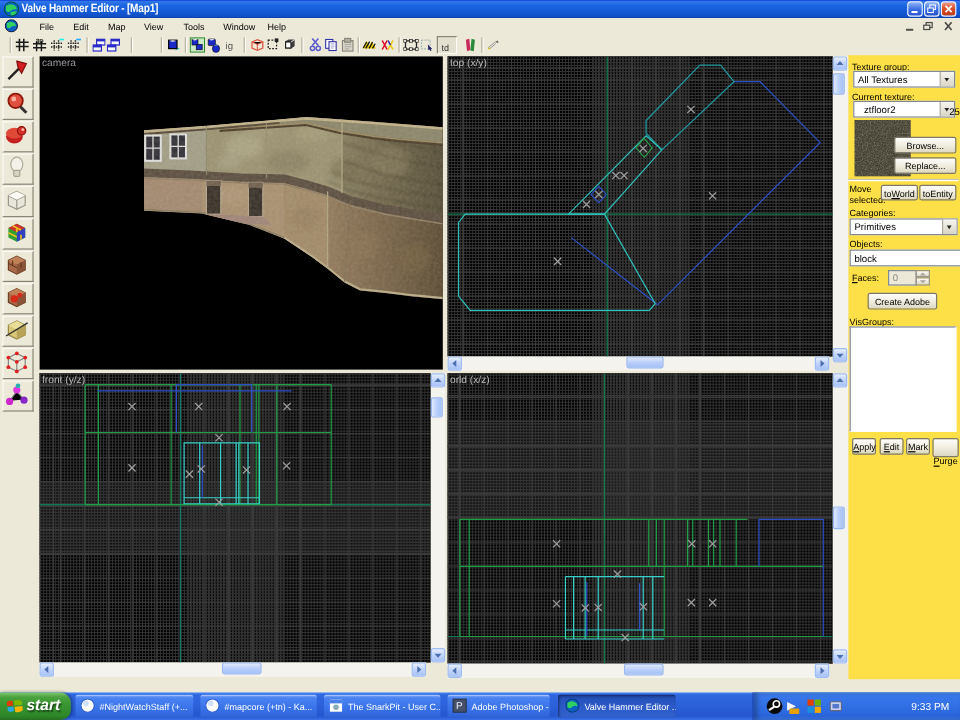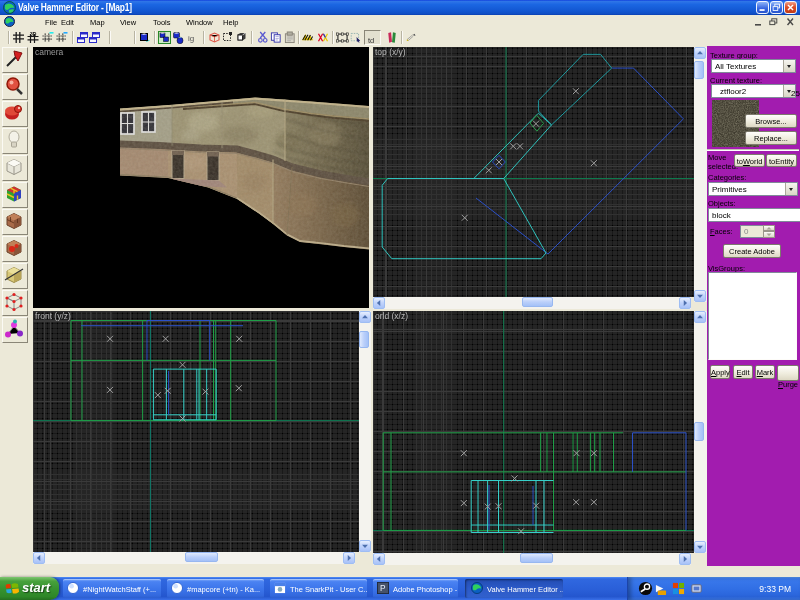--- a/index.html
+++ b/index.html
@@ -62,21 +62,21 @@
 
 
 .sb { position:absolute; background:#f4f3ee; }
 .sbtn { position:absolute; width:12px; height:12px; border-radius:2px;
   background:linear-gradient(180deg,#e7effe,#c3d5fb 45%,#a8c2f8); border:1px solid #9ebdf3; }
 .sthumb { position:absolute; width:10px; border-radius:2px; background:linear-gradient(90deg,#dfe9fd,#bacffa 50%,#a4c1f7); border:1px solid #97b7f0; }
 .sthumbh { position:absolute; height:10px; border-radius:2px; background:linear-gradient(180deg,#dfe9fd,#bacffa 50%,#a4c1f7); border:1px solid #97b7f0; }
 .arr { position:absolute; left:0; top:0; width:100%; height:100%; }
 
 
-#rpanel { position:absolute; left:707px; top:46px; width:93px; height:520px; background:#a21caf; font-size:7.5px; color:#000; }
+#rpanel { position:absolute; left:707px; top:46px; width:93px; height:520px; background:#fde047; font-size:7.5px; color:#000; }
 .rlabel { position:absolute; white-space:nowrap; }
 .combo { position:absolute; height:14px; background:#fff; border:1px solid #808a99; font-size:8px; }
 .combo .ctext { position:absolute; left:3px; top:2px; }
 .combo .cbtn { position:absolute; right:0; top:0; width:12px; height:100%;
   background:linear-gradient(180deg,#f6f5f0,#d9d5c5); border-left:1px solid #aaa69a; }
 .cbtn:after { content:""; position:absolute; left:3px; top:5px; border:2.5px solid transparent; border-top:3.5px solid #222; }
 .xpbtn { position:absolute; background:linear-gradient(180deg,#fefdfb,#efecdd 55%,#ddd8c4); border:1px solid #7d7a6d; border-radius:2px; font-size:7.5px; color:#000; text-align:center; }
 
 
 #statusbar { position:absolute; left:0; top:565px; width:800px; height:12px; background:#ece9d8; font-size:7.5px; color:#000; }
@@ -126,21 +126,21 @@
         </svg>
       </div>
   </div>
 
   <div id="menubar">
     <svg class="micon" viewBox="0 0 13 13">
         <circle cx="6.5" cy="6.5" r="6" fill="#0b5fc2"></circle>
         <path d="M2 4 Q5 1.6 8 3 Q11 4 11 7 Q8 6 6 8 Q4 10 2 8 Z" fill="#2fd05e"></path>
         <circle cx="6.5" cy="6.5" r="6" fill="none" stroke="#002" stroke-width="0.9"></circle>
       </svg>
-    <span class="mi" style="left:45px">File</span>
+    <span class="mi" style="left:33px">File</span>
     <span class="mi" style="left:61px">Edit</span>
     <span class="mi" style="left:90px">Map</span>
     <span class="mi" style="left:120px">View</span>
     <span class="mi" style="left:153px">Tools</span>
     <span class="mi" style="left:186px">Window</span>
     <span class="mi" style="left:223px">Help</span>
     <svg style="position:absolute; right:4px; top:2px;" width="42" height="10" viewBox="0 0 42 10">
       <rect x="1" y="7" width="6" height="1.6" fill="#4a4a48"></rect>
       <rect x="17.8" y="1.8" width="5" height="4.2" fill="none" stroke="#4a4a48"></rect>
       <rect x="15.8" y="4" width="5" height="3.6" fill="#ece9d8" stroke="#4a4a48"></rect>

